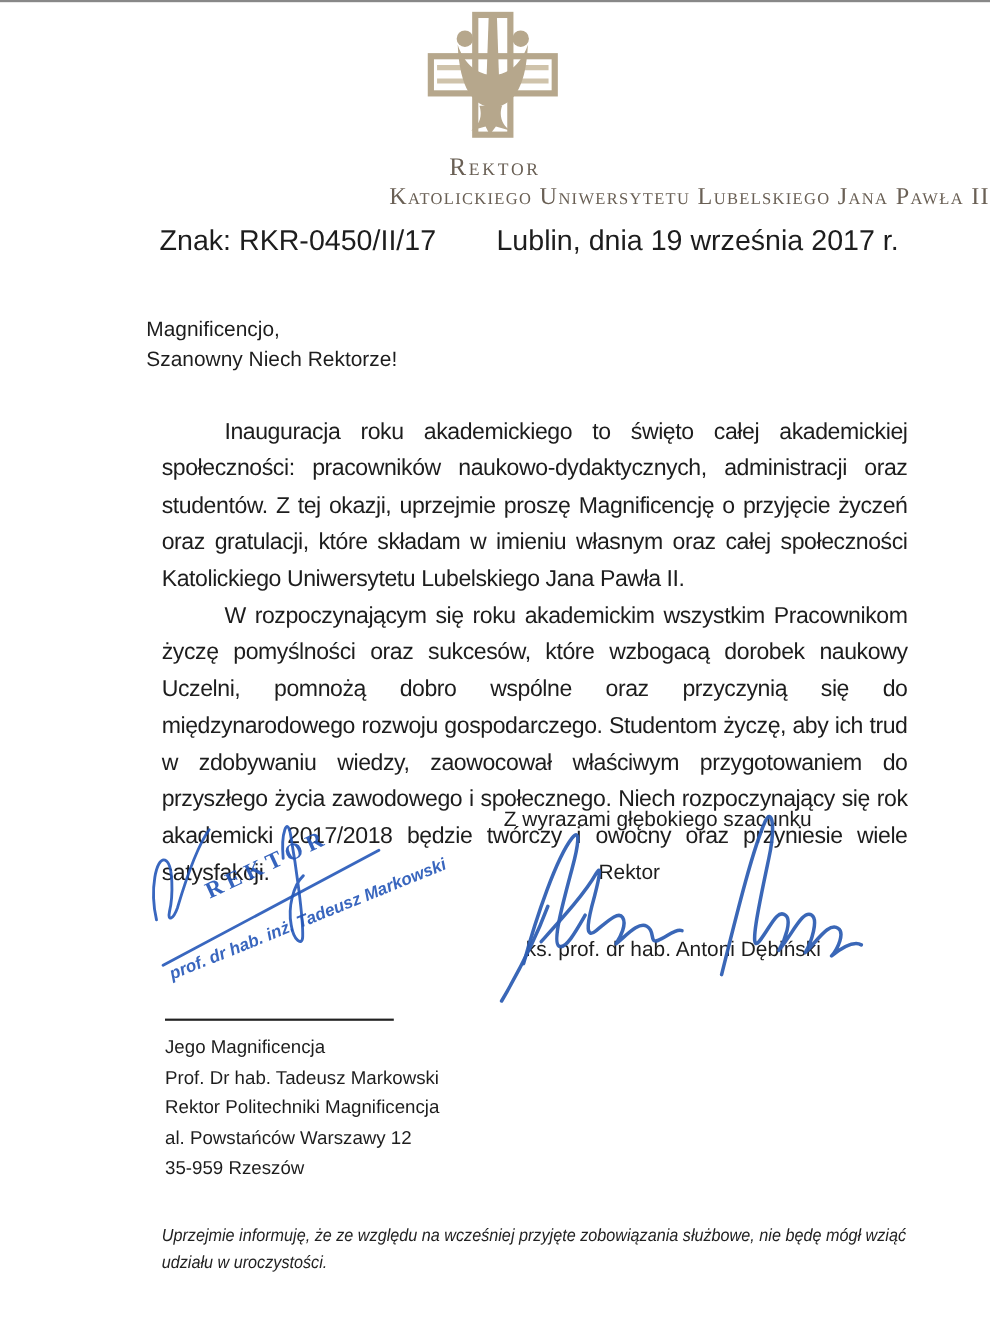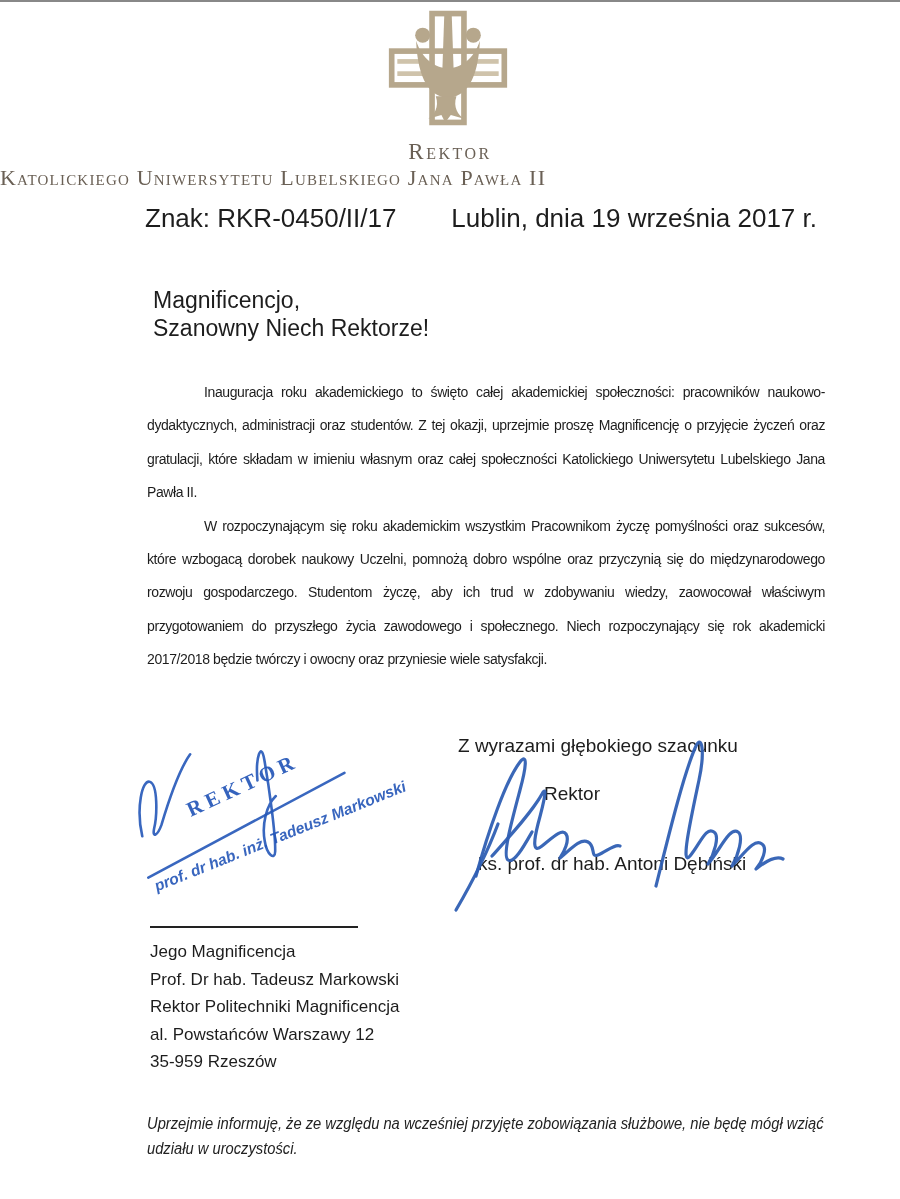--- a/index.html
+++ b/index.html
@@ -26,41 +26,41 @@
   .lh-title{
     position:absolute;left:0;top:137px;width:900px;
     text-align:center;
     font-family:"Liberation Serif",serif;
     font-variant:small-caps;
     font-size:23px;letter-spacing:2.5px;
     color:var(--letterhead);
   }
   .lh-inst{
     position:absolute;left:0;top:163px;width:900px;
-    text-align:left;
+    text-align:right;
     font-family:"Liberation Serif",serif;
     font-variant:small-caps;
     font-size:22px;letter-spacing:1.2px;
     color:var(--letterhead);
   }
   
   .ref-row{
     position:absolute;left:145px;top:201px;width:672px;
     display:flex;justify-content:space-between;
     font-size:26px;
   }
   
   .salutation{
-    position:absolute;left:153px;top:284px;
-    font-size:23px;line-height:28px;
+    position:absolute;left:133px;top:284px;
+    font-size:19px;line-height:28px;
   }
   
   .body-text{
     position:absolute;left:147px;top:374px;width:678px;
-    font-size:14px;line-height:33.4px;
+    font-size:21px;line-height:33.4px;
     letter-spacing:-0.4px;
     text-align:justify;
   }
   .body-text p{text-indent:57px;}
   
   .valediction{position:absolute;left:458px;top:733px;font-size:19px;}
   .closing-title{position:absolute;left:472px;top:781px;width:200px;text-align:center;font-size:19px;}
   .signer-name{position:absolute;left:478px;top:851px;font-size:19px;}
   .signature{position:absolute;left:448px;top:726px;width:340px;height:185px;pointer-events:none;}
   .signature path{stroke:var(--signature-blue);stroke-width:3.2;fill:none;stroke-linecap:round;stroke-linejoin:round;opacity:.95;}

